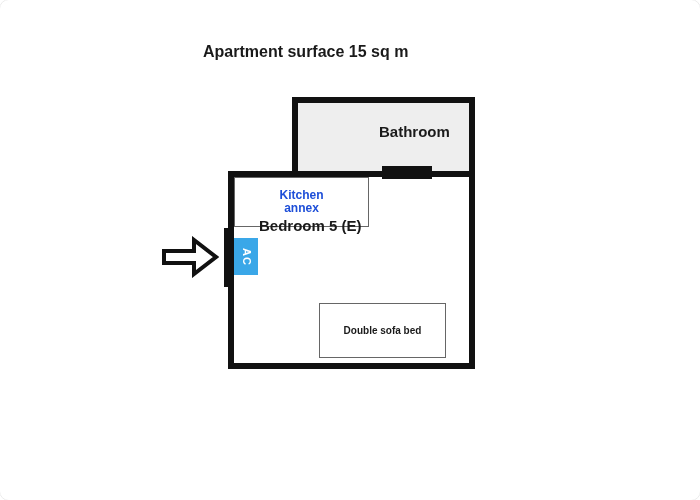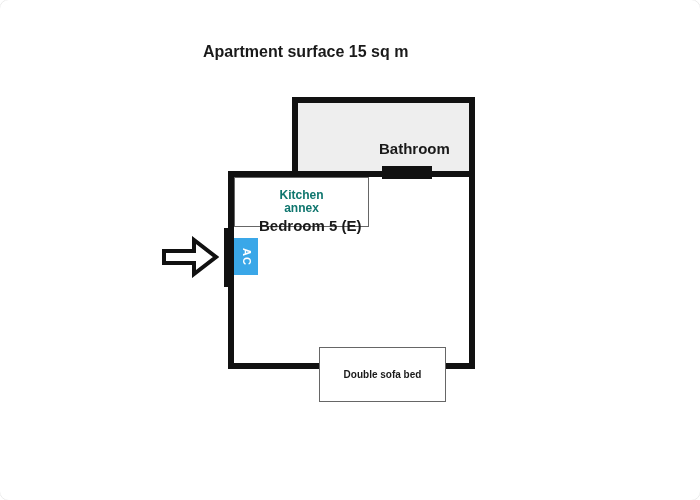--- a/index.html
+++ b/index.html
@@ -35,39 +35,39 @@
     background: #eeeeee;
   }
   .mainroom {
     left: 228px; top: 171px; width: 247px; height: 198px;
     background: #ffffff;
   }
 
   .room-label {
     font-weight: bold; color: #1a1a1a; white-space: nowrap;
   }
-  .bathroom-label { left: 379px; top: 140px; font-size: 15px; }
+  .bathroom-label { left: 379px; top: 123px; font-size: 15px; }
   .bedroom-label  { left: 259px; top: 217px; font-size: 15px; }
 
   
   .thinbox {
     box-sizing: border-box;
     border: 1px solid var(--thin, #666666);
     background: #ffffff;
     display: flex; flex-direction: column;
     align-items: center; justify-content: center;
     text-align: center;
   }
   .kitchen {
     left: 234px; top: 177px; width: 135px; height: 50px;
-    font-size: 12px; font-weight: bold; line-height: 13px; color: #0f766e;
+    font-size: 12px; font-weight: bold; line-height: 13px; color: #1d4ed8;
   }
   .sofa {
     left: 319px; top: 303px; width: 127px; height: 55px;
-    font-size: 10px; font-weight: bold; color: #1a1a1a; margin-top: 44px;
+    font-size: 10px; font-weight: bold; color: #1a1a1a;
   }
 
   
   .door { background: var(--wall, #111111); }
   .door-bathroom { left: 382px; top: 166px; width: 50px; height: 13px; }
   .door-entrance { left: 224px; top: 228px; width: 10px; height: 59px; }
 
   
   .ac {
     left: 234px; top: 238px; width: 24px; height: 37px;

